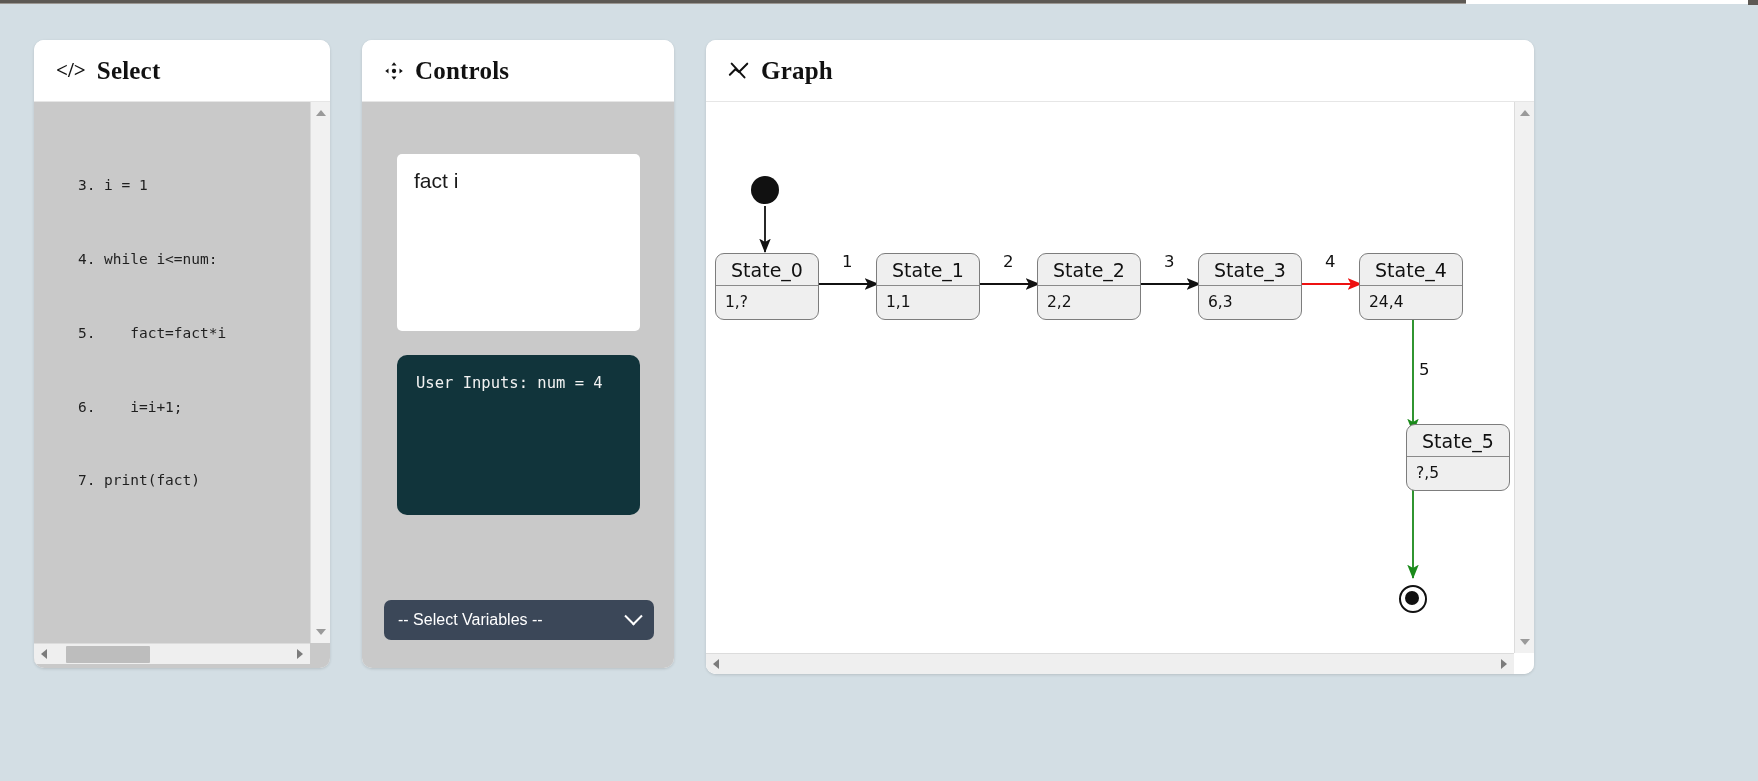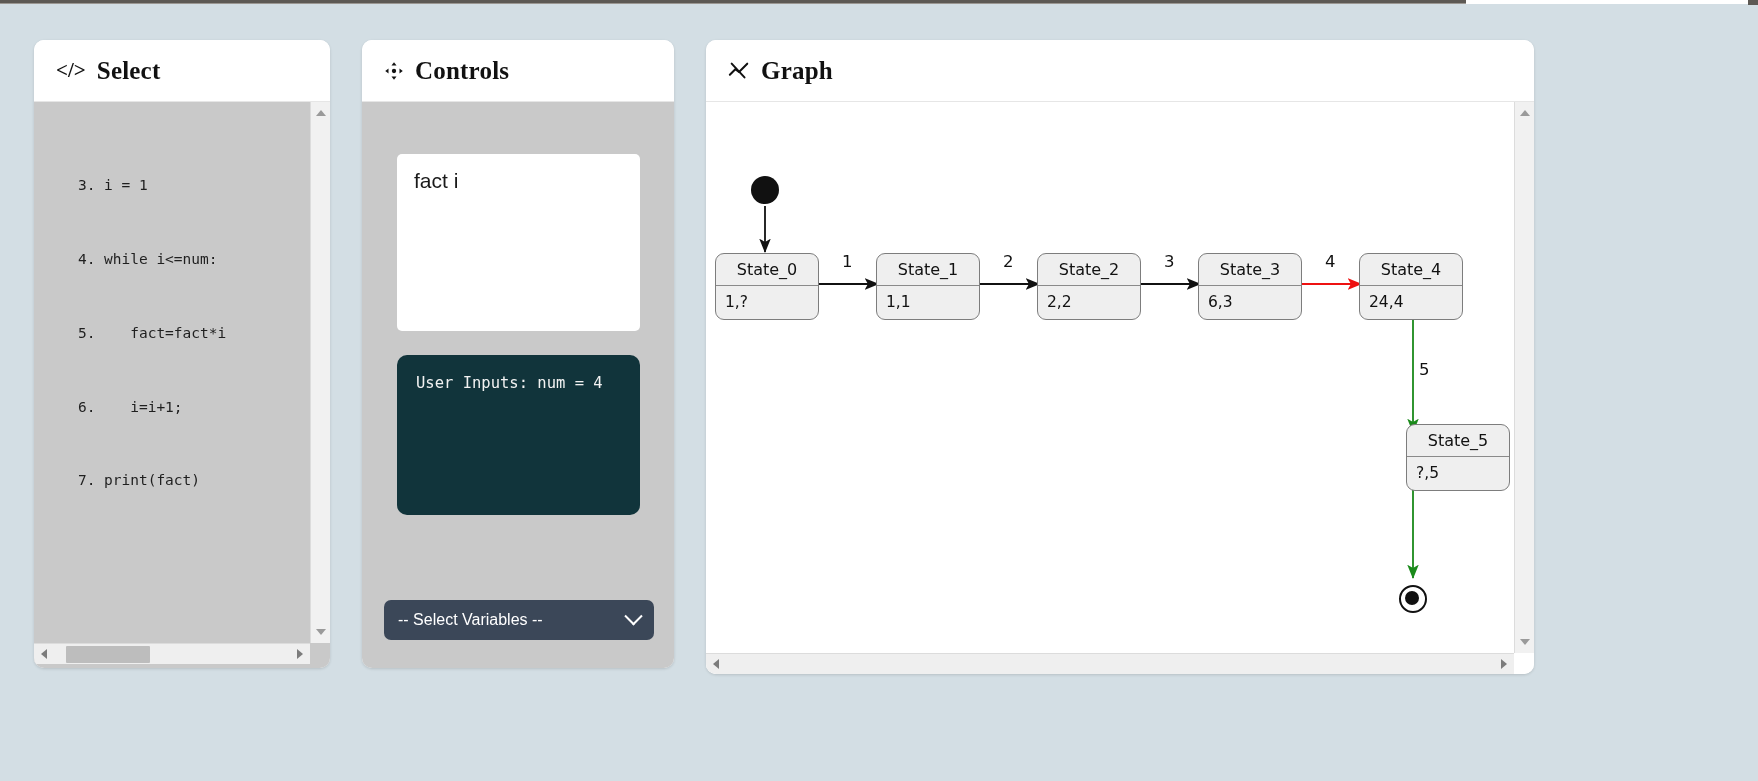--- a/index.html
+++ b/index.html
@@ -158,21 +158,21 @@
     width: 104px;
     background: #efefef;
     border: 1.3px solid #7d7d7d;
     border-radius: 9px;
     overflow: hidden;
     font-family: "DejaVu Sans", sans-serif;
   }
   .state .s-name {
     height: 32px; line-height: 32px;
     text-align: center;
-    font-size: 16px; color: #111;
+    font-size: 19px; color: #111;
     border-bottom: 1.3px solid #8a8a8a;
   }
   .state .s-vals {
     height: 33px; line-height: 33px;
     padding-left: 9px;
     font-size: 15.5px; color: #111;
   }
   .edge-label {
     position: absolute;
     font-family: "DejaVu Sans", sans-serif;

